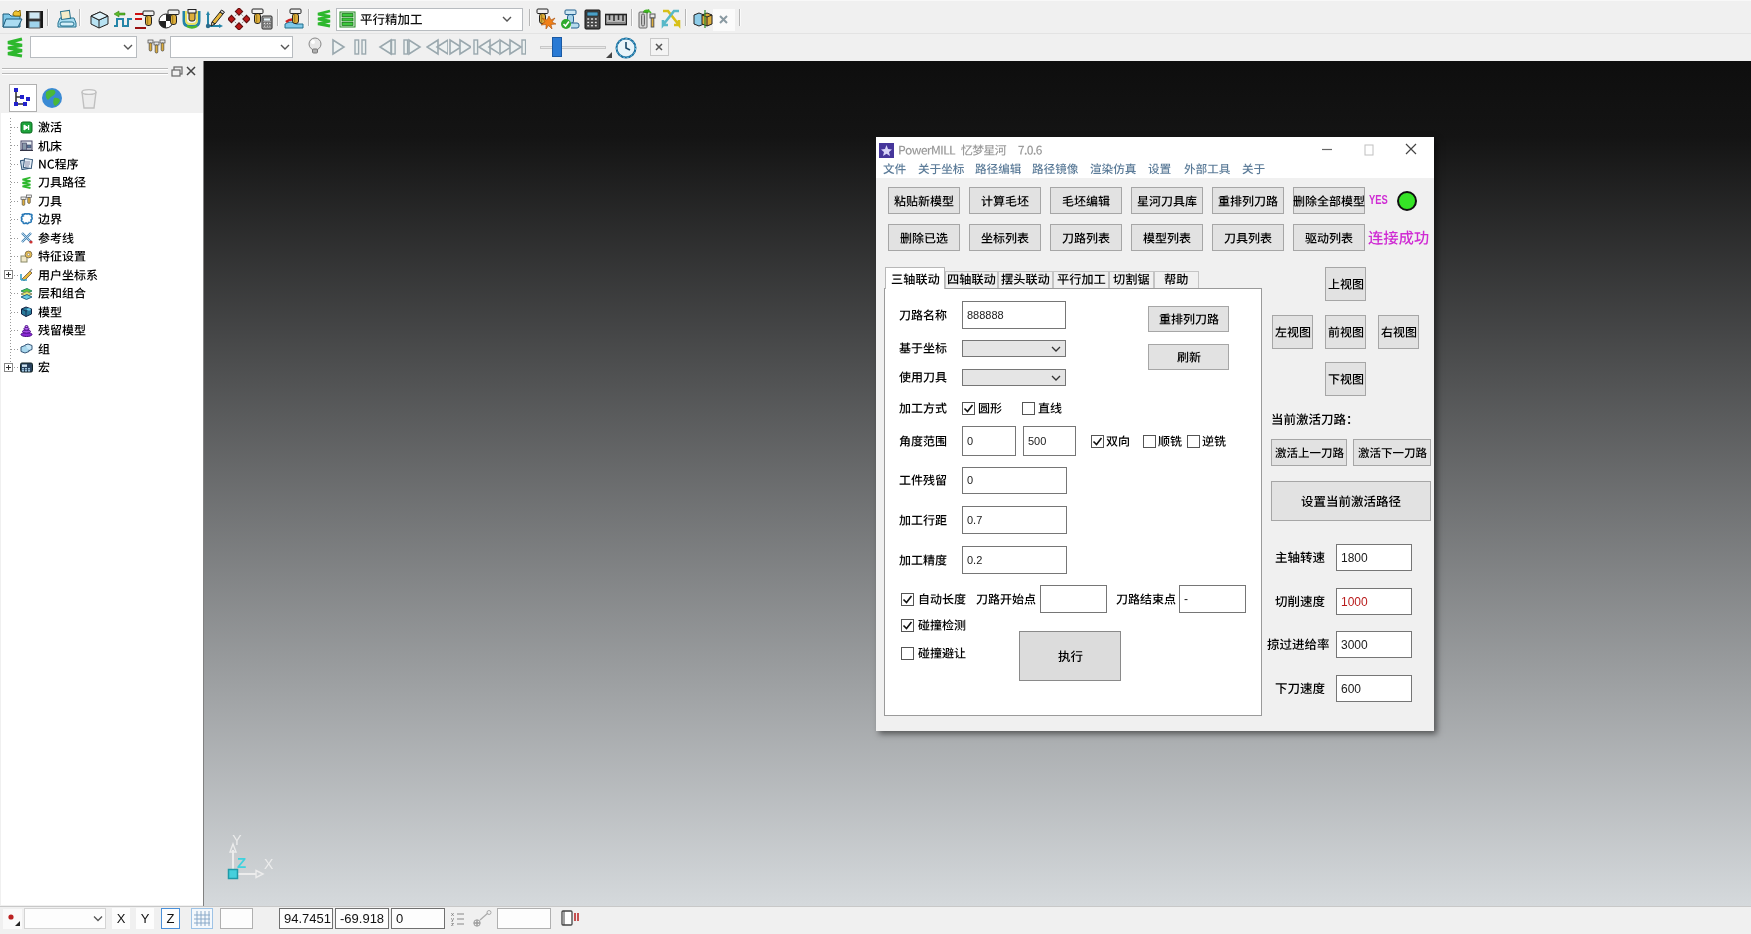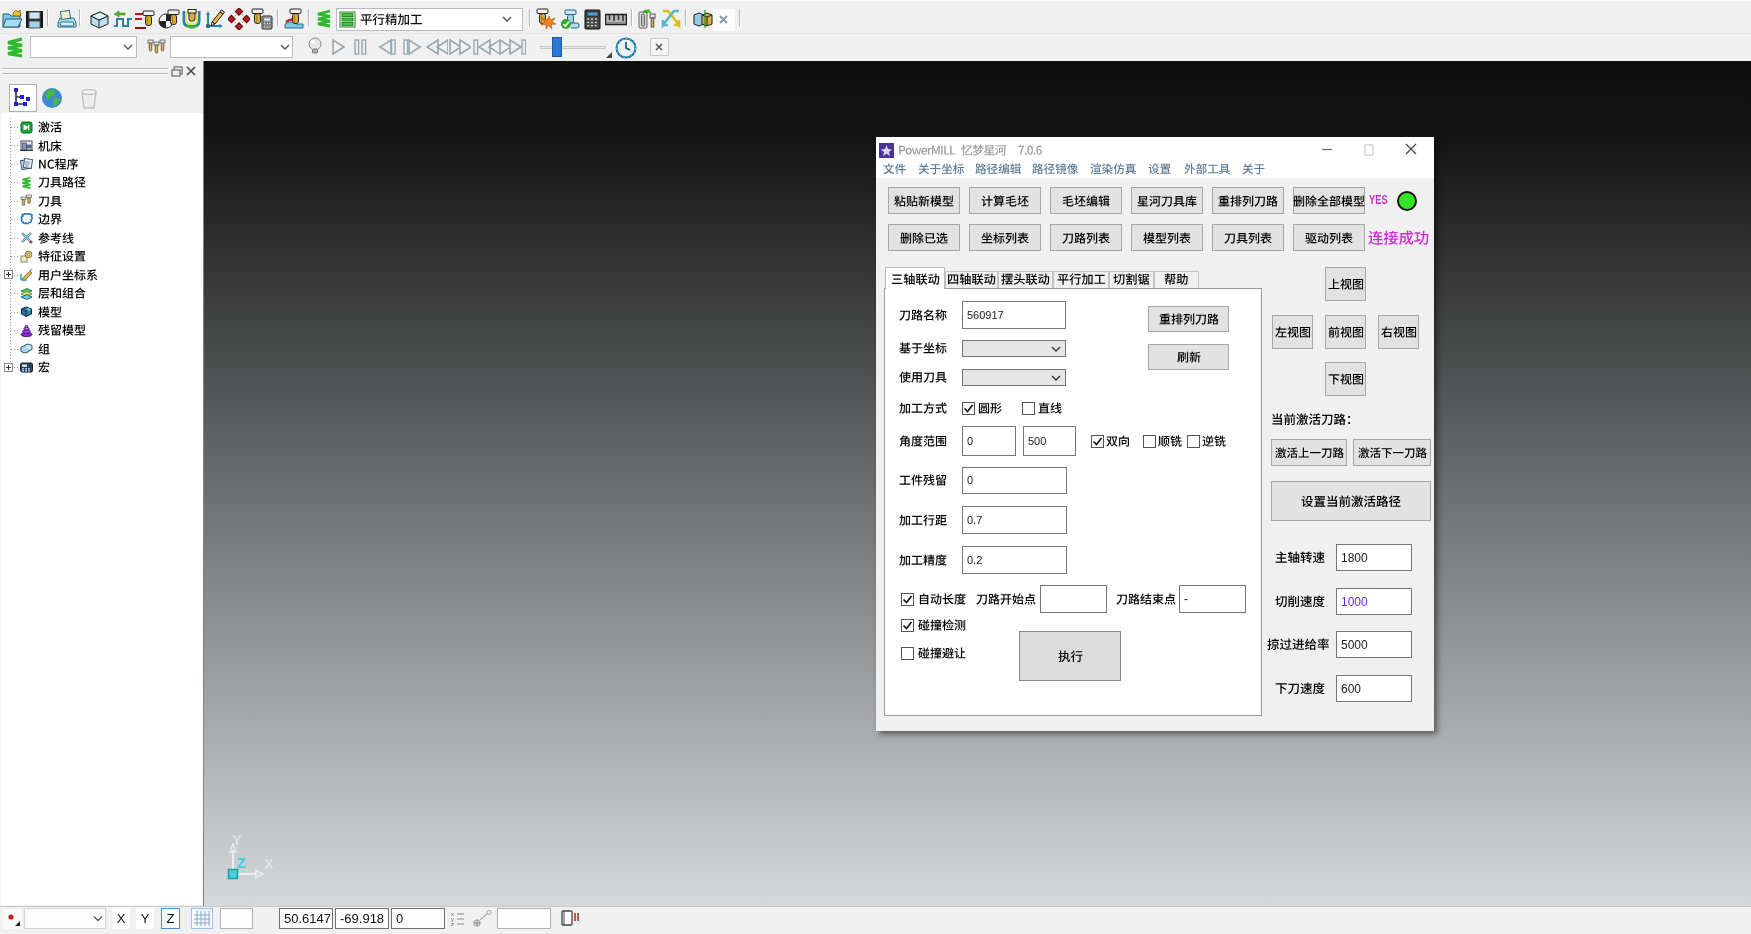--- a/index.html
+++ b/index.html
@@ -483,21 +483,21 @@
 <div class="abs" style="left:112px;top:908px;width:18px;height:21px;background:#fdfdfd;border:1px solid #fdfdfd;font:13px 'Liberation Sans';color:#111;text-align:center;line-height:19px">X</div>
 <div class="abs" style="left:136px;top:908px;width:18px;height:21px;background:#fdfdfd;border:1px solid #fdfdfd;font:13px 'Liberation Sans';color:#111;text-align:center;line-height:19px">Y</div>
 <div class="abs" style="left:161px;top:908px;width:19px;height:21px;background:#fdfdfd;border:1px solid #4a90d9;font:13px 'Liberation Sans';color:#111;text-align:center;line-height:19px">Z</div>
 <div class="abs" style="left:191px;top:908px;width:22px;height:21px;background:#f4f8fc;border:1px solid #9ec3e6"></div>
 <svg class="icon" style="left:194px;top:911px" width="16" height="15">
 <g stroke="#88a8c8" stroke-width="1">
       <path d="M0 4 L16 4 M0 8 L16 8 M0 12 L16 12 M3 0 L3 15 M7 0 L7 15 M11 0 L11 15 M15 0 L15 15"></path>
     </g>
   </svg>
 <div class="abs" style="left:220px;top:908px;width:33px;height:21px;background:#fdfdfd;border:1px solid #b0b0b0;font:13px 'Liberation Sans';color:#111;line-height:19px"></div>
-<div class="abs" style="left:279px;top:908px;width:54px;height:21px;background:#fdfdfd;border:1px solid #707070;font:13px 'Liberation Sans';color:#111;line-height:19px"><span style="padding-left:4px">50.6147</span></div>
+<div class="abs" style="left:279px;top:908px;width:54px;height:21px;background:#fdfdfd;border:1px solid #707070;font:13px 'Liberation Sans';color:#111;line-height:19px"><span style="padding-left:4px">94.7451</span></div>
 <div class="abs" style="left:335px;top:908px;width:54px;height:21px;background:#fdfdfd;border:1px solid #707070;font:13px 'Liberation Sans';color:#111;line-height:19px"><span style="padding-left:4px">-69.918</span></div>
 <div class="abs" style="left:391px;top:908px;width:54px;height:21px;background:#fdfdfd;border:1px solid #707070;font:13px 'Liberation Sans';color:#111;line-height:19px"><span style="padding-left:4px">0</span></div>
 <svg class="icon" style="left:450px;top:910px" width="20" height="18">
 <g font-family="Liberation Sans" font-size="6" fill="#666">
       <text x="1" y="6">x</text>
       <text x="1" y="11">y</text>
       <text x="1" y="16">z</text>
     </g>
 <g stroke="#888" stroke-width="1">
       <path d="M7 4 L14 4 M7 9 L14 9 M7 14 L14 14"></path>
@@ -732,21 +732,21 @@
   </svg>
 <div class="abs" style="left:884px;top:288px;width:378px;height:428px;background:#fff;border:1px solid #9a9a9a"></div>
 <div class="abs" style="left:886px;top:288px;width:58px;height:2px;background:#fff;z-index:4"></div>
 <svg class="ct" style="left:899.0px;top:309.0px;fill:#000" width="49" height="13" viewBox="0 0 49 13">
     <use href="#g5200" transform="translate(0.0,10.6) scale(0.0120)"></use>
     <use href="#g8def" transform="translate(12.0,10.6) scale(0.0120)"></use>
     <use href="#g540d" transform="translate(24.0,10.6) scale(0.0120)"></use>
     <use href="#g79f0" transform="translate(36.0,10.6) scale(0.0120)"></use>
   </svg>
 <div class="abs" style="left:962px;top:301px;width:104px;height:28px;background:#fff;border:1px solid #767676"></div>
-<div class="abs" style="left:967px;top:306.8px;font:11px 'Liberation Sans';color:#1a1a1a;line-height:16px">560917</div>
+<div class="abs" style="left:967px;top:306.8px;font:11px 'Liberation Sans';color:#1a1a1a;line-height:16px">888888</div>
 <svg class="ct" style="left:899.0px;top:342.0px;fill:#000" width="49" height="13" viewBox="0 0 49 13">
     <use href="#g57fa" transform="translate(0.0,10.6) scale(0.0120)"></use>
     <use href="#g4e8e" transform="translate(12.0,10.6) scale(0.0120)"></use>
     <use href="#g5750" transform="translate(24.0,10.6) scale(0.0120)"></use>
     <use href="#g6807" transform="translate(36.0,10.6) scale(0.0120)"></use>
   </svg>
 <div class="abs" style="left:962px;top:340px;width:104px;height:17px;background:#e5e5e5;border:1px solid #767676"></div>
 <svg class="icon" style="left:1050px;top:345.5px" width="12" height="7">
     <path d="M2 1 L6 5 L10 1" fill="none" stroke="#333" stroke-width="1.3"></path>
   </svg>
@@ -969,30 +969,30 @@
   </svg>
 <div class="abs" style="left:1336px;top:544px;width:76px;height:27px;background:#fff;border:1px solid #767676"></div>
 <div class="abs" style="left:1341px;top:548.5px;font:12px 'Liberation Sans';color:#1a1a1a;line-height:18px">1800</div>
 <svg class="ct" style="left:1275.0px;top:594.8px;fill:#000" width="51" height="14" viewBox="0 0 51 14">
     <use href="#g5207" transform="translate(0.0,11.0) scale(0.0125)"></use>
     <use href="#g524a" transform="translate(12.5,11.0) scale(0.0125)"></use>
     <use href="#g901f" transform="translate(25.0,11.0) scale(0.0125)"></use>
     <use href="#g5ea6" transform="translate(37.5,11.0) scale(0.0125)"></use>
   </svg>
 <div class="abs" style="left:1336px;top:588px;width:76px;height:27px;background:#fff;border:1px solid #767676"></div>
-<div class="abs" style="left:1341px;top:592.5px;font:12px 'Liberation Sans';color:#6d28d9;line-height:18px">1000</div>
+<div class="abs" style="left:1341px;top:592.5px;font:12px 'Liberation Sans';color:#b91c1c;line-height:18px">1000</div>
 <svg class="ct" style="left:1267.0px;top:638.2px;fill:#000" width="63" height="14" viewBox="0 0 63 14">
     <use href="#g63a0" transform="translate(0.0,11.0) scale(0.0125)"></use>
     <use href="#g8fc7" transform="translate(12.5,11.0) scale(0.0125)"></use>
     <use href="#g8fdb" transform="translate(25.0,11.0) scale(0.0125)"></use>
     <use href="#g7ed9" transform="translate(37.5,11.0) scale(0.0125)"></use>
     <use href="#g7387" transform="translate(50.0,11.0) scale(0.0125)"></use>
   </svg>
 <div class="abs" style="left:1336px;top:631px;width:76px;height:27px;background:#fff;border:1px solid #767676"></div>
-<div class="abs" style="left:1341px;top:635.5px;font:12px 'Liberation Sans';color:#1a1a1a;line-height:18px">5000</div>
+<div class="abs" style="left:1341px;top:635.5px;font:12px 'Liberation Sans';color:#1a1a1a;line-height:18px">3000</div>
 <svg class="ct" style="left:1275.0px;top:682.2px;fill:#000" width="51" height="14" viewBox="0 0 51 14">
     <use href="#g4e0b" transform="translate(0.0,11.0) scale(0.0125)"></use>
     <use href="#g5200" transform="translate(12.5,11.0) scale(0.0125)"></use>
     <use href="#g901f" transform="translate(25.0,11.0) scale(0.0125)"></use>
     <use href="#g5ea6" transform="translate(37.5,11.0) scale(0.0125)"></use>
   </svg>
 <div class="abs" style="left:1336px;top:675px;width:76px;height:27px;background:#fff;border:1px solid #767676"></div>
 <div class="abs" style="left:1341px;top:679.5px;font:12px 'Liberation Sans';color:#1a1a1a;line-height:18px">600</div>
 <svg width="0" height="0" style="position:absolute">
     <defs>

